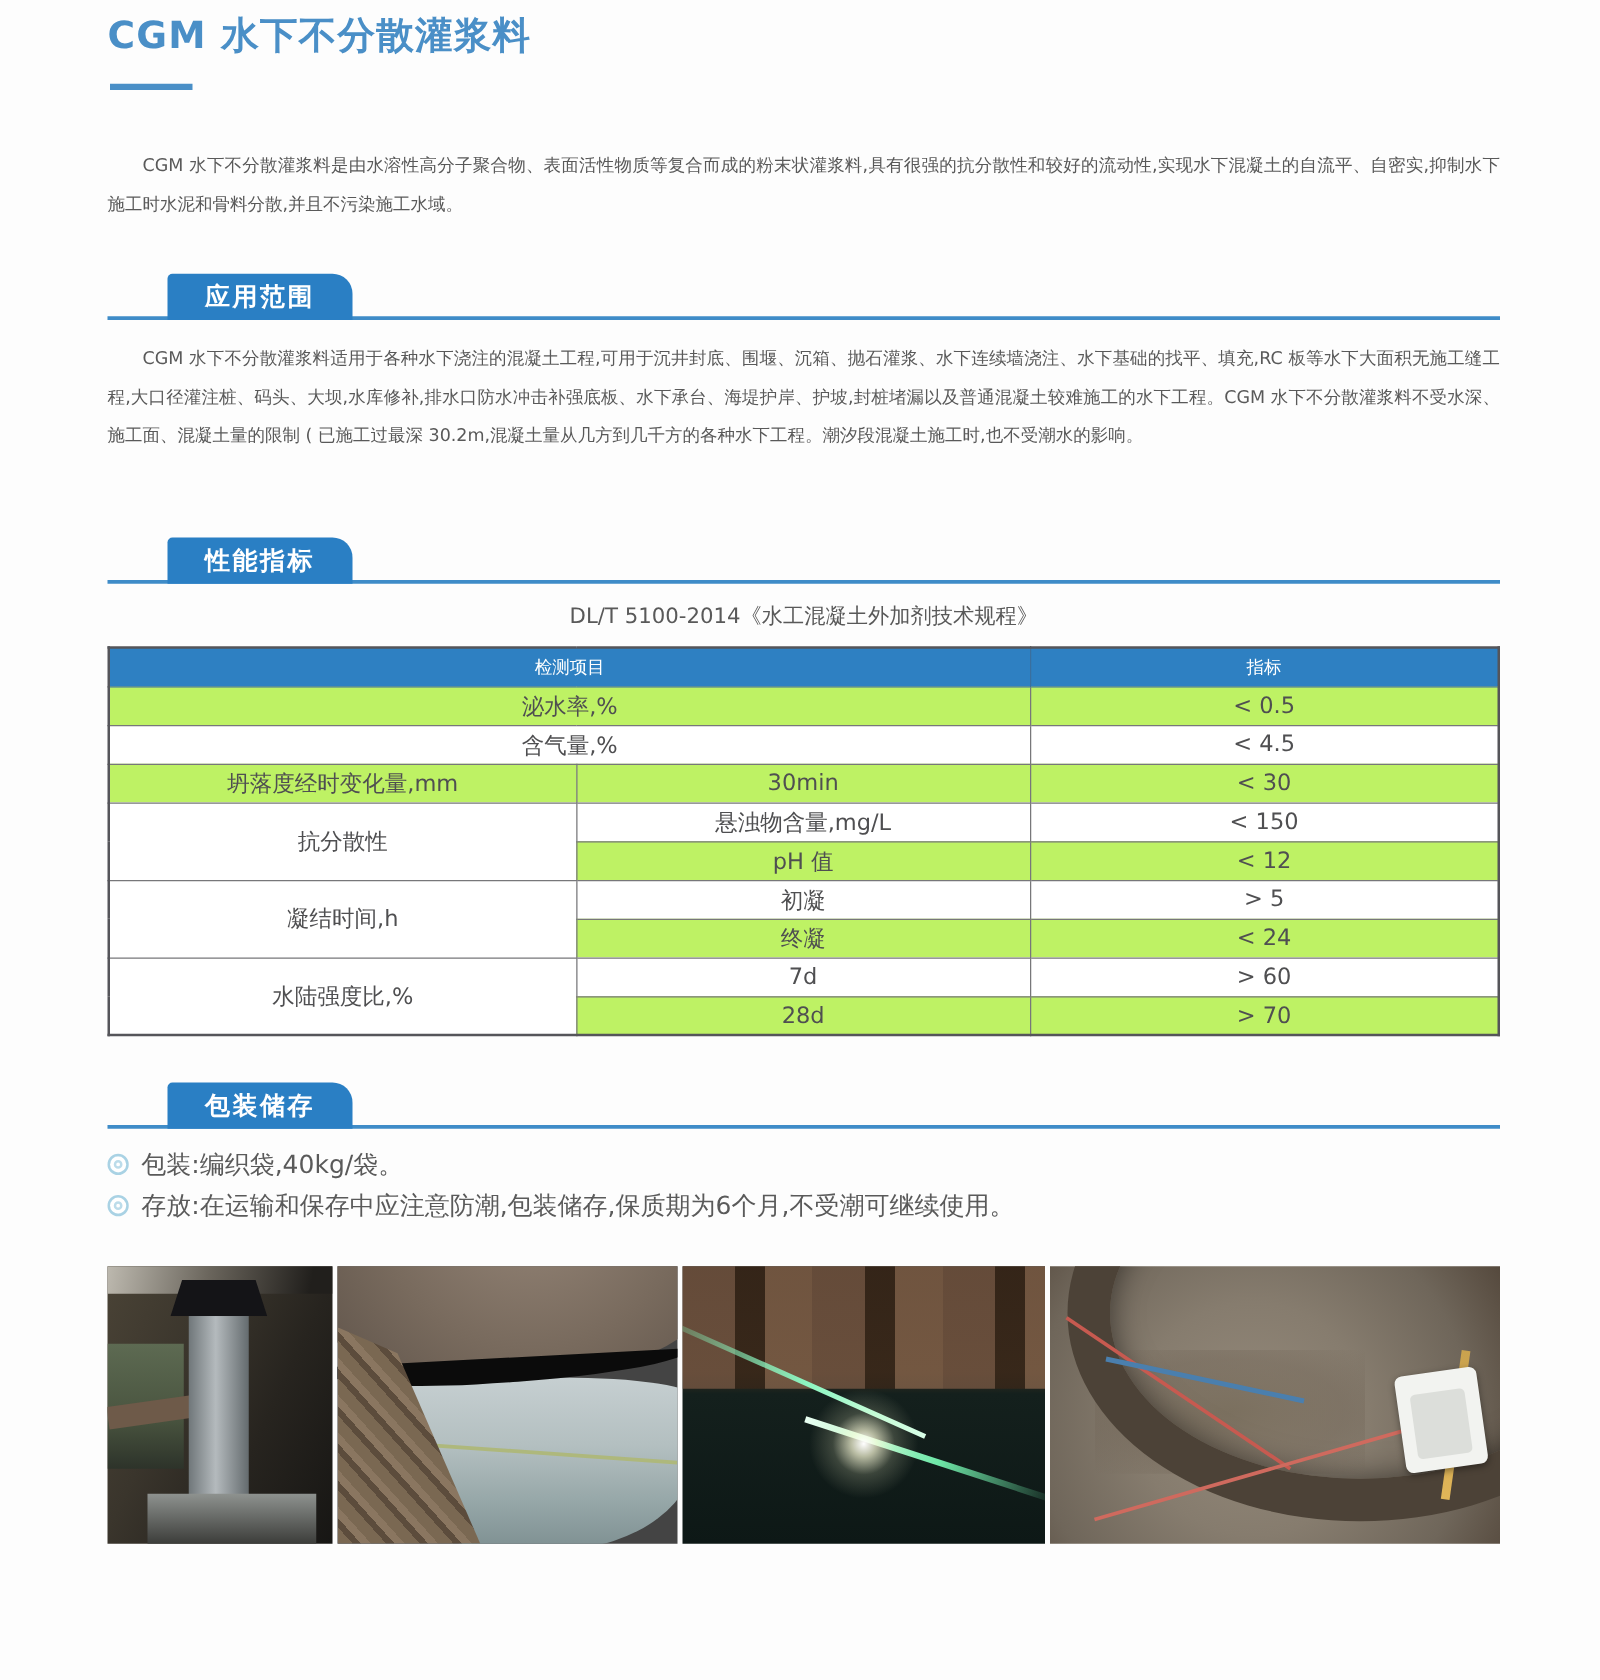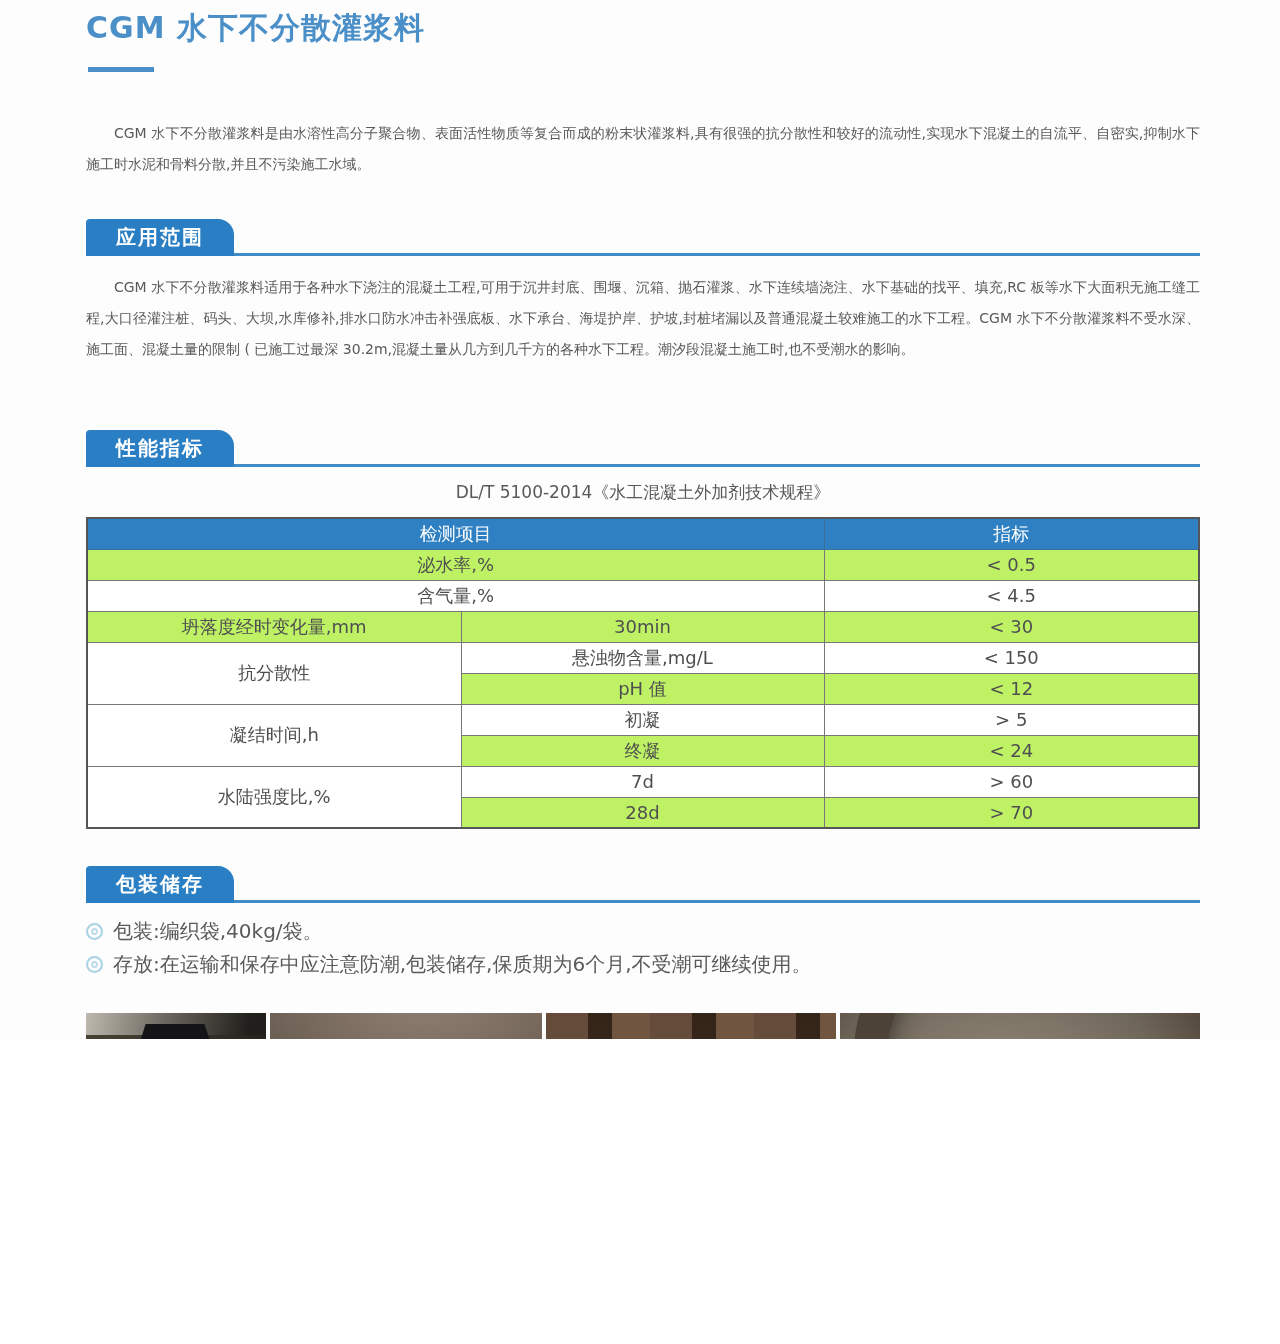--- a/index.html
+++ b/index.html
@@ -1,46 +1,46 @@
 <!DOCTYPE html>
 <html><head>
 <meta charset="utf-8">
 <style>
   * { margin:0; padding:0; box-sizing:border-box; }
   html,body { background:#ffffff; }
   body { font-family:"DejaVu Sans","Liberation Sans",sans-serif; color:#5a5a5a; }
-  .page { position:relative; width:1280px; height:1039px; background:#fdfdfd; overflow:hidden; }
+  .page { position:relative; width:1280px; height:1344px; background:#fdfdfd; overflow:hidden; }
 
   
   .doc-title { position:absolute; left:86px; top:8px; font-size:30px; font-weight:bold; color:#4a8fc7; letter-spacing:1px; }
   .title-underline { position:absolute; left:88px; top:67px; width:66px; height:5px; background:#4a8fc7; }
 
   
   .para { position:absolute; left:86px; width:1114px; font-size:14px; line-height:31px; color:#595959; text-align:justify; text-indent:2em; }
   .para-intro { top:118px; }
   .para-app { top:272px; }
 
   
   .section-head { position:absolute; left:86px; width:1114px; border-bottom:3px solid #3f8cc8; height:37px; }
-  .section-badge { display:inline-block; height:37px; line-height:37px; padding:0 30px; background:#2a7fc4; color:#ffffff; font-size:20px; font-weight:bold; border-radius:4px 16px 0 0; letter-spacing:2px; }
+  .section-badge { display:inline-block; height:37px; line-height:37px; padding:0 30px; background:#2a7fc4; color:#ffffff; font-size:20px; font-weight:bold; border-radius:4px 16px 0 0; letter-spacing:2px;margin-left:48px; }
   .head-app { top:219px; }
   .head-perf { top:430px; }
   .head-pack { top:866px; }
 
   
   .std-caption { position:absolute; left:86px; top:481px; width:1114px; text-align:center; font-size:17px; color:#595959; }
 
   
   .perf-table { position:absolute; left:86px; top:517px; width:1112px; border-collapse:collapse; table-layout:fixed; font-size:18px; color:#4f4f51; }
   .perf-table col.c1 { width:374px; }
   .perf-table col.c2 { width:363px; }
   .perf-table col.c3 { width:375px; }
   .perf-table th, .perf-table td { height:31px; text-align:center; vertical-align:middle; border:1px solid #77777a; padding:0 6px; font-weight:normal; }
   .perf-table { border:2px solid #55555a; }
-  .perf-table thead th { background:#2e80c2; color:#ffffff; font-size:18px; border-color:#3a6f9e; }
+  .perf-table thead th { background:#2e80c2; color:#ffffff; font-size:14px; border-color:#3a6f9e; }
   .row-gray td { background:#bef264; }
   .row-white td { background:#ffffff; }
   td.span-cell { background:#ffffff; }
 
   
   .bullet { position:absolute; left:86px; display:flex; align-items:center; gap:10px; font-size:20px; color:#5a5a5a; }
   .bullet-1 { top:918px; }
   .bullet-2 { top:951px; }
   .ring-icon { width:17px; height:17px; border-radius:50%; border:2px solid #a9d2e4; background:#ffffff; box-shadow:inset 0 0 0 3px #ffffff, inset 0 0 0 5px #bcdcea; flex:0 0 auto; }
 

